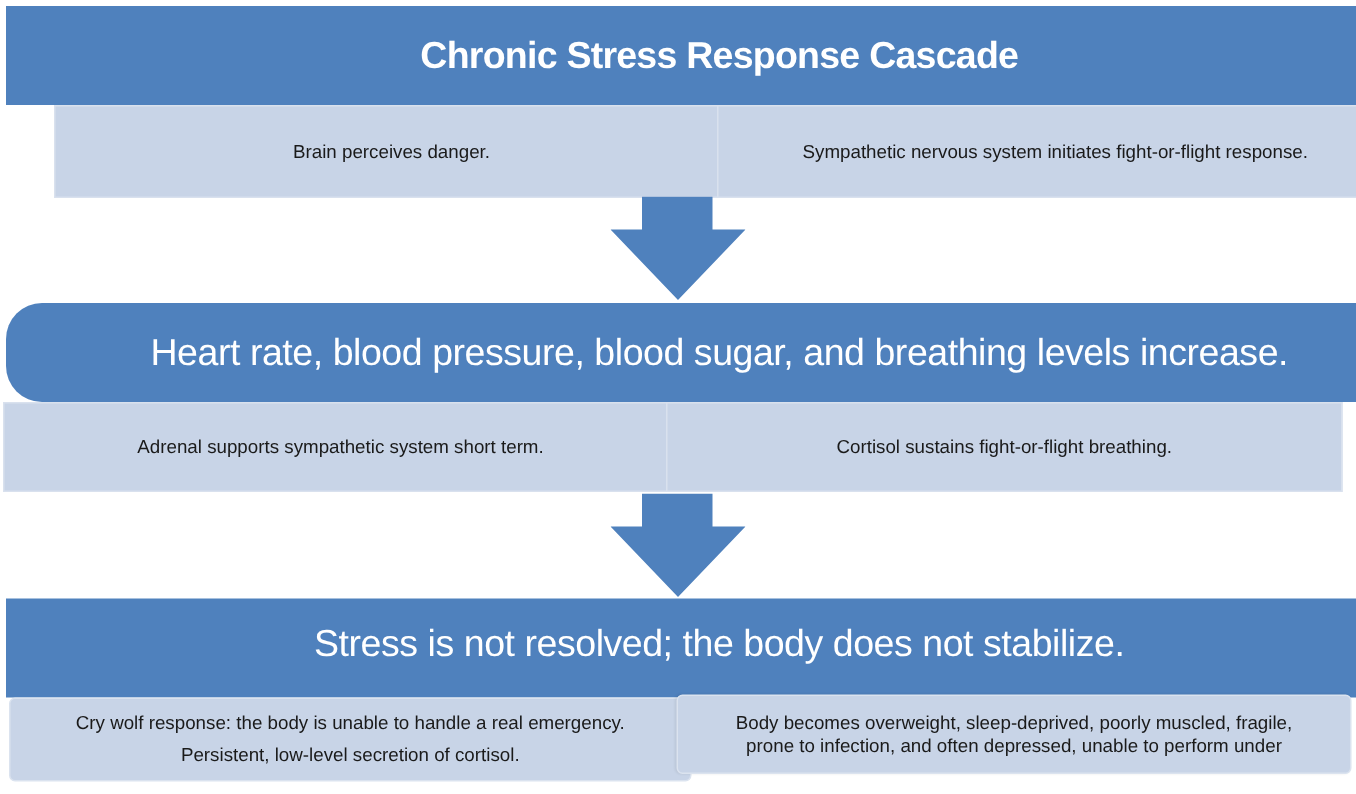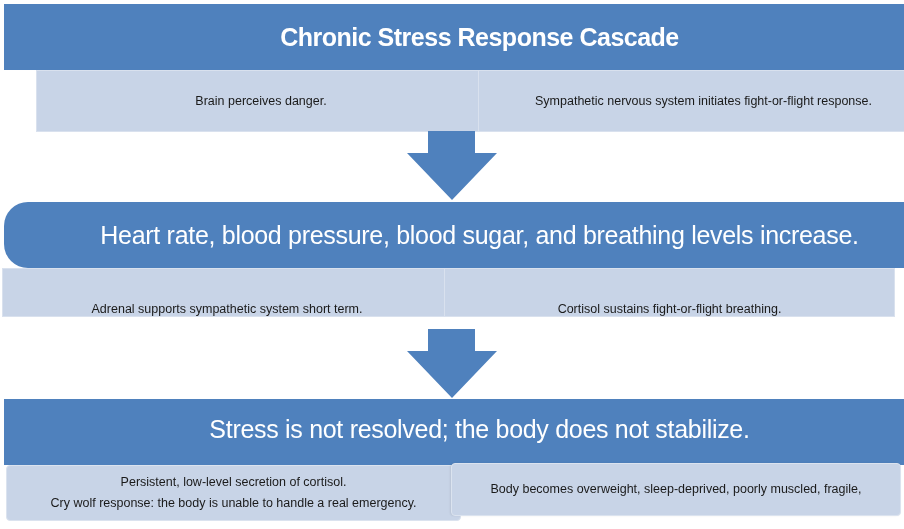--- a/index.html
+++ b/index.html
@@ -51,21 +51,21 @@
       font-size: 12.5px;
       display: flex;
       flex-direction: column;
       align-items: center;
       justify-content: center;
       text-align: center;
       box-sizing: border-box;
       border: 1px solid #d9e1ee;
     }
     .sub-row-1 { top: 70px; height: 62px; margin-left: 34px; }
-    .sub-row-2 { top: 268px; height: 49px; justify-content: flex-end; }
+    .sub-row-2 { top: 268px; height: 60px; }
     .sub-left { left: 2px; width: 450px; }
     .sub-right { left: 444px; width: 451px; }
 
     .sub-3-left {
       top: 465px;
       left: 6px;
       width: 455px;
       height: 56px;
       border-radius: 4px;
       border: 1px solid #dbe3ef;
@@ -124,18 +124,19 @@
 <div class="arrow arrow-2">
   <svg width="90" height="70" viewBox="0 0 90 70">
     <polygon points="21,0 68,0 68,22 90,22 45,69 0,22 21,22" fill="#4f81bd"></polygon>
   </svg>
 </div>
 
 <div class="band band-3" style="background: rgb(79, 129, 189);">
   <span class="band-heading">Stress is not resolved; the body does not stabilize.</span>
 </div>
 <div class="sub sub-3-left" style="background: rgb(200, 212, 231);">
+  <span>Cry wolf response: the body is unable to handle a real emergency.</span>
   <span>Persistent, low-level secretion of cortisol.</span>
-  <span>Cry wolf response: the body is unable to handle a real emergency.</span>
 </div>
 <div class="sub sub-3-right" style="background: rgb(200, 212, 231);">
   <span>Body becomes overweight, sleep-deprived, poorly muscled, fragile,</span>
+  <span>prone to infection, and often depressed, unable to perform under</span>
 </div>
 
 </body></html>

